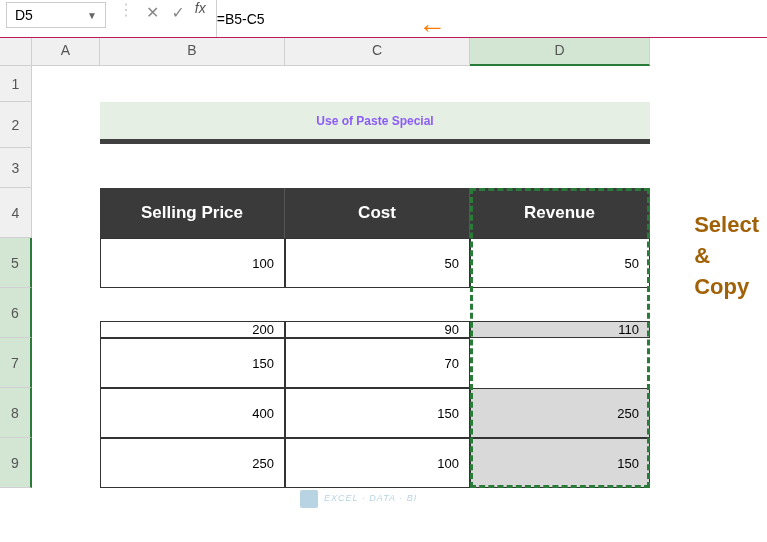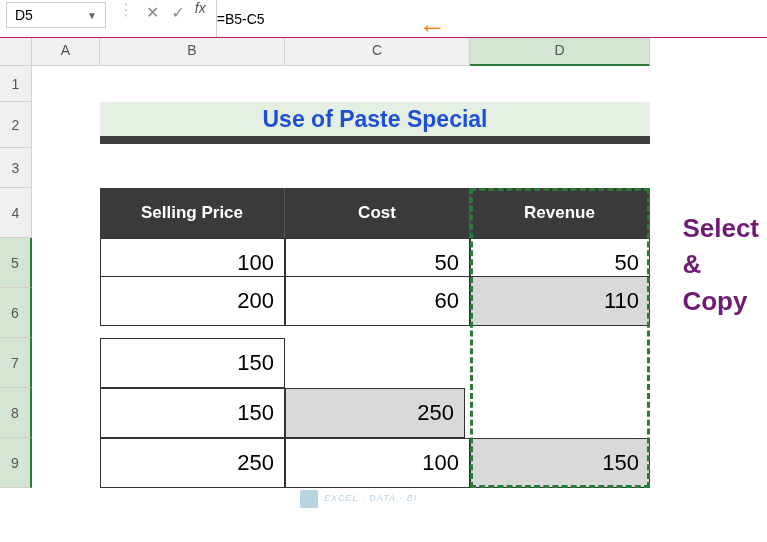--- a/index.html
+++ b/index.html
@@ -128,27 +128,27 @@
     .row-7 { height: 50px; }
     .row-8 { height: 50px; }
     .row-9 { height: 50px; }
     .title-bar {
       position: absolute;
       left: 68px;
       top: 36px;
       width: 550px;
       height: 42px;
       background: #e6efe3;
-      border-bottom: 8px solid #404040;
+      border-bottom: 5px solid #404040;
       display: flex;
       align-items: center;
       justify-content: center;
-      font-size: 23px;
+      font-size: 12px;
       font-weight: bold;
-      color: #1d4ed8;
+      color: #8b5cf6;
     }
     .data-table-header {
       position: absolute;
       display: flex;
       left: 68px;
       top: 122px;
       height: 50px;
     }
     .th-cell {
       background: #3a3a3a;
@@ -165,21 +165,21 @@
       display: flex;
       left: 68px;
       height: 50px;
     }
     .td-cell {
       border: 1px solid #333;
       display: flex;
       align-items: center;
       justify-content: flex-end;
       padding-right: 10px;
-      font-size: 22px;
+      font-size: 13px;
       background: #fff;
     }
     .td-cell.selected-cell {
       background: #d9d9d9;
       padding-left: 19px;
     }
     .td-cell.active-cell {
       background: #fff;
     }
     .marching-ants {
@@ -198,22 +198,22 @@
       top: 8px;
       color: #ff7a00;
       font-size: 28px;
       font-weight: bold;
       z-index: 20;
     }
     .select-copy-label {
       position: absolute;
       right: 8px;
       top: 210px;
-      color: #701a75;
-      font-size: 26px;
+      color: #a16207;
+      font-size: 22px;
       font-weight: bold;
       line-height: 1.4;
       z-index: 20;
     }
     .watermark {
       position: absolute;
       left: 300px;
       top: 490px;
       color: #b8d4e3;
       font-size: 17px;
@@ -282,29 +282,31 @@
         <div class="th-cell col-c">Cost</div>
         <div class="th-cell col-d">Revenue</div>
       </div>
 
       <div id="data-rows">
           <div class="data-row" style="top: 172px;">
             <div class="td-cell col-b">100</div>
             <div class="td-cell col-c">50</div>
             <div class="td-cell col-d active-cell">50</div>
           </div>
-          <div class="data-row" style="top: 210px;">
+          <div class="data-row" style="top: 222px; align-items: flex-end;">
             <div class="td-cell col-b">200</div>
-            <div class="td-cell col-c">60</div>
+            <div class="td-cell col-c">90</div>
             <div class="td-cell col-d selected-cell">110</div>
           </div>
           <div class="data-row" style="top: 272px;">
             <div class="td-cell col-b">150</div>
+            <div class="td-cell col-c">70</div>
           </div>
           <div class="data-row" style="top: 322px;">
+            <div class="td-cell col-b">400</div>
             <div class="td-cell col-c">150</div>
             <div class="td-cell col-d selected-cell">250</div>
           </div>
           <div class="data-row" style="top: 372px;">
             <div class="td-cell col-b">250</div>
             <div class="td-cell col-c">100</div>
             <div class="td-cell col-d selected-cell">150</div>
           </div>
         </div>
 

